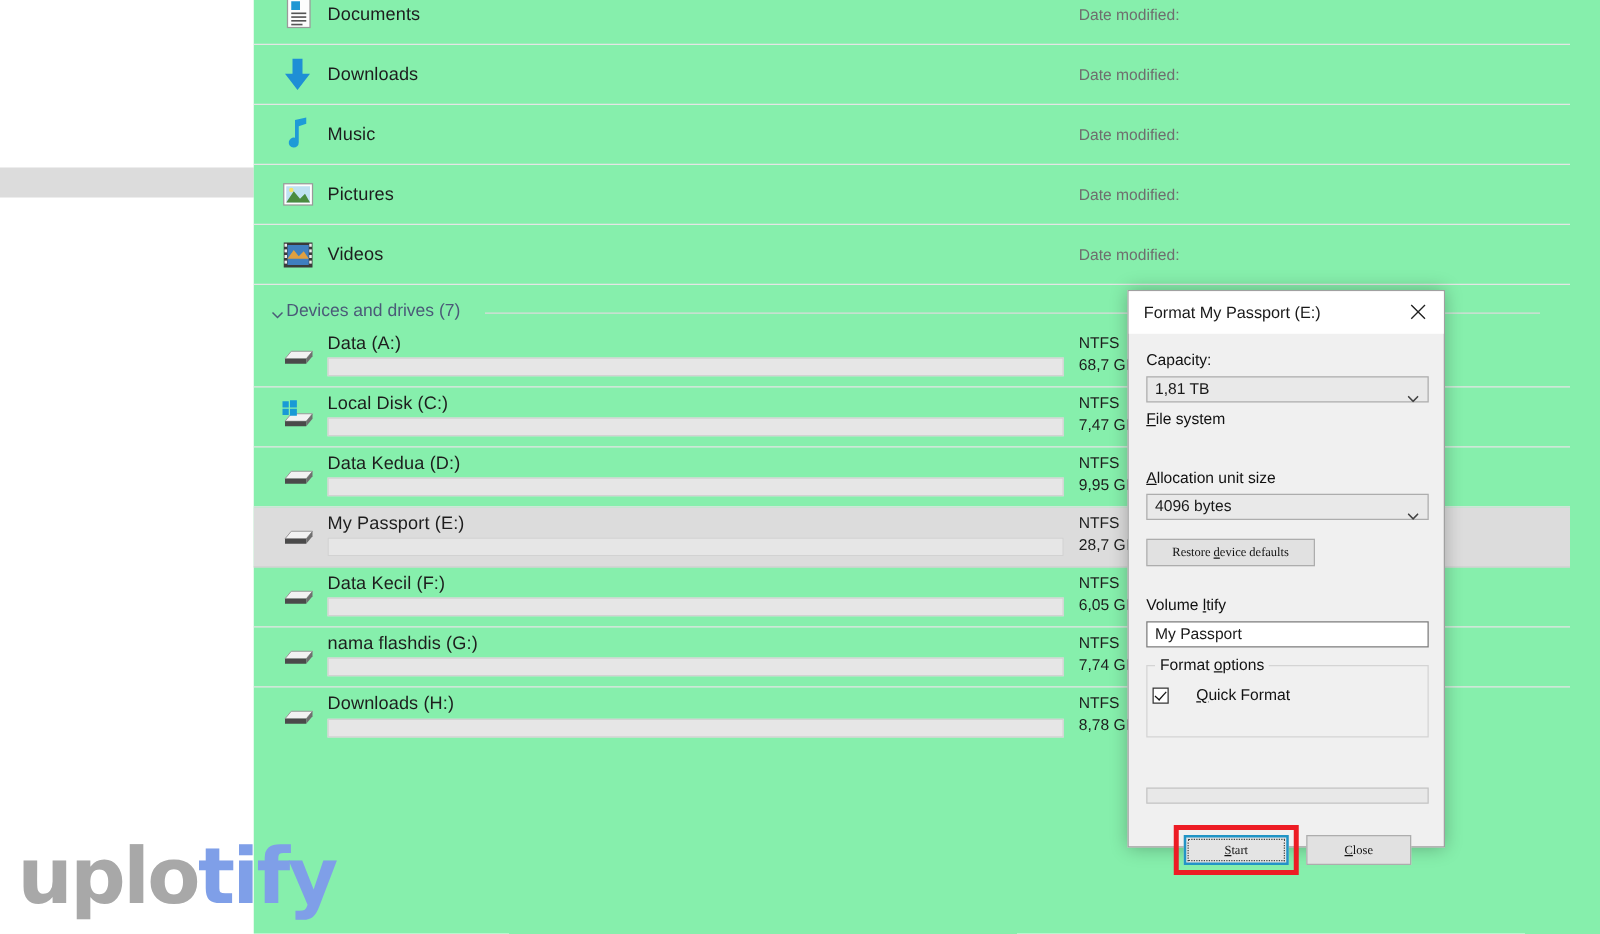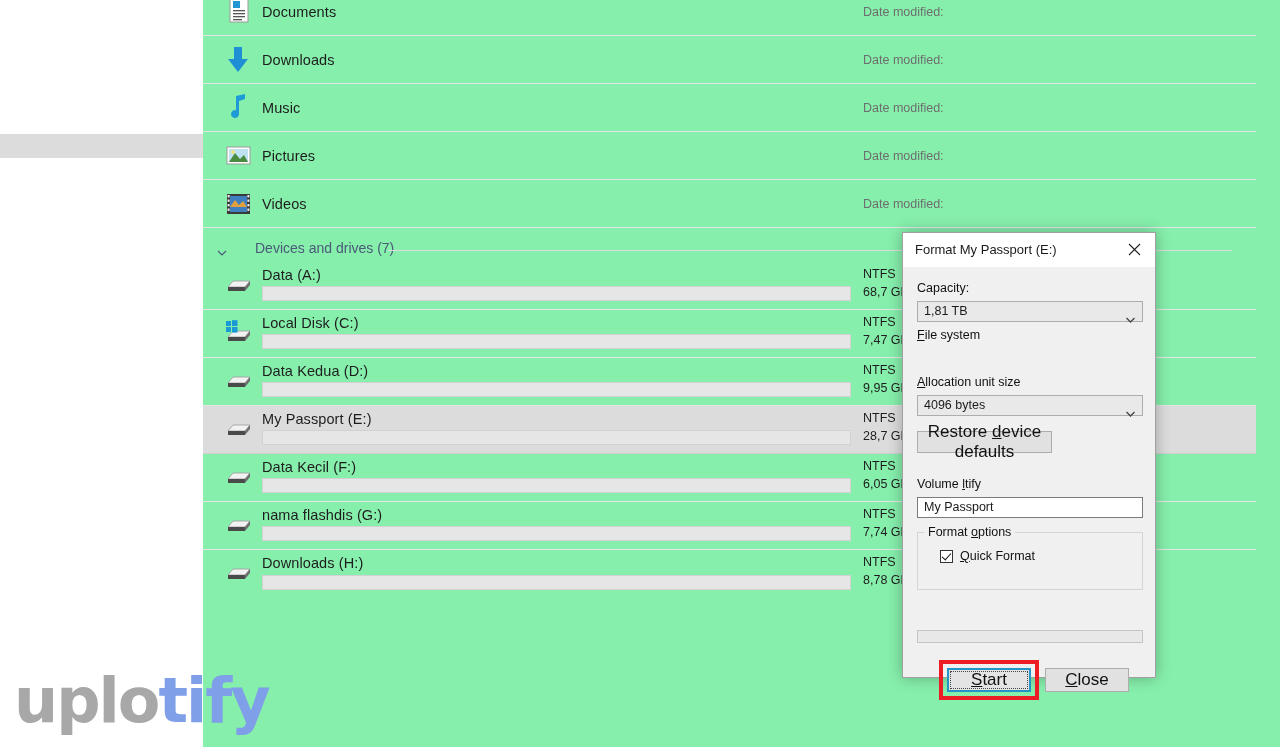--- a/index.html
+++ b/index.html
@@ -68,21 +68,21 @@
 
   
   .group-header {
     position: absolute; left: 0; top: 238px; width: 1053px; height: 24px;
   }
   .group-chevron {
     position: absolute; left: 14px; top: 6px; width: 10px; height: 10px;
   }
   .group-title {
     position: absolute; left: 26px; top: 2px;
-    font-size: 14px; color: #4a5a78; white-space: nowrap; margin-left: 26px;
+    font-size: 14px; color: #4a5a78; white-space: nowrap;
   }
   .group-rule {
     position: absolute; left: 185px; top: 12px; right: 24px; height: 1px;
     background: #dcdcdc;
   }
 
   
   .dialog {
     position: absolute; left: 902px; top: 232px; width: 254px; height: 446px;
     background: #f0f0f0;
@@ -116,23 +116,23 @@
   .combo-text {
     position: absolute; left: 6px; top: 2px;
     font-size: 12.5px; color: #1a1a1a; white-space: nowrap;
   }
   .combo-arrow {
     position: absolute; right: 7px; top: 7px; width: 9px; height: 6px;
   }
 
   .btn {
     position: absolute; background: #e1e1e1; border: 1px solid #adadad;
-    font-size: 17px; color: #111;
+    font-size: 10px; color: #111;
     display: flex; align-items: center; justify-content: center;
-    font-family: Liberation Sans, sans-serif; cursor: default;
+    font-family: Liberation Serif, serif; cursor: default;
   }
   .btn u { text-decoration: underline; text-underline-offset: 1px; }
 
   .textbox {
     position: absolute; left: 14px; width: 226px; height: 21px;
     background: #ffffff; border: 1px solid #7a7a7a;
   }
   .textbox-text {
     position: absolute; left: 6px; top: 2px;
     font-size: 12.5px; color: #1a1a1a; white-space: nowrap;
@@ -140,21 +140,21 @@
 
   .groupbox {
     position: absolute; left: 14px; width: 226px; height: 58px;
     border: 1px solid #d4d4d4;
   }
   .groupbox-legend {
     position: absolute; left: 6px; top: -8px; padding: 0 4px;
     background: #f0f0f0; font-size: 12.5px; color: #111; white-space: nowrap;
   }
 
-  .checkrow { position: absolute; left: 22px; top: 16px; display: flex; align-items: center; gap: 7px; }
+  .checkrow { position: absolute; left: 4px; top: 16px; display: flex; align-items: center; gap: 22px; }
   .checkbox {
     width: 13px; height: 13px; background: #fff; border: 1px solid #333;
     position: relative;
   }
   .checkbox.checked::after {
     content: ""; position: absolute; left: 3px; top: 0px;
     width: 4px; height: 8px; border: solid #111;
     border-width: 0 1.6px 1.6px 0; transform: rotate(42deg);
   }
   .check-label { font-size: 12.5px; color: #111; white-space: nowrap; }

